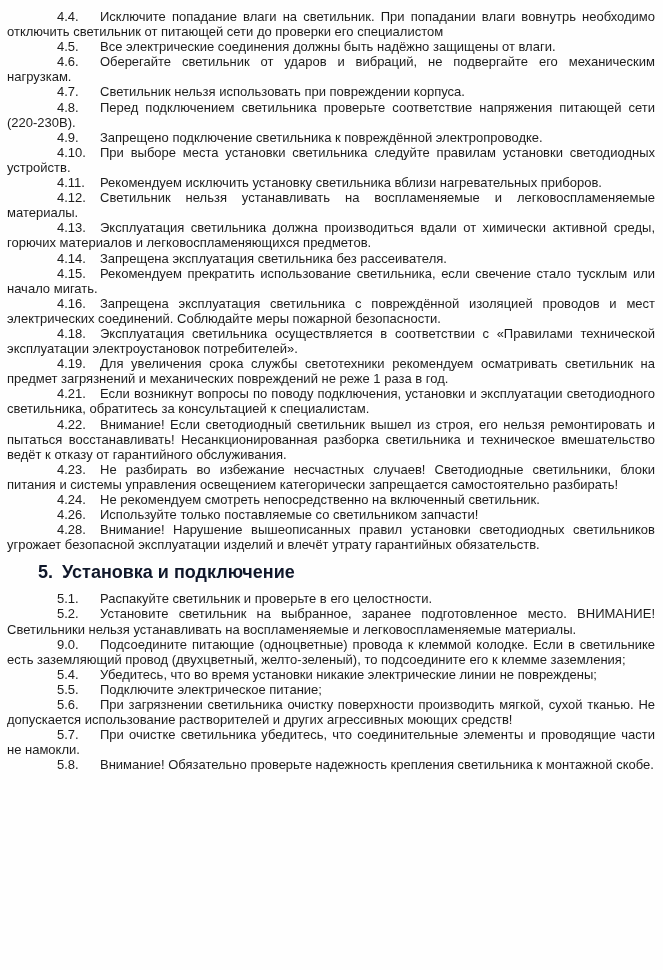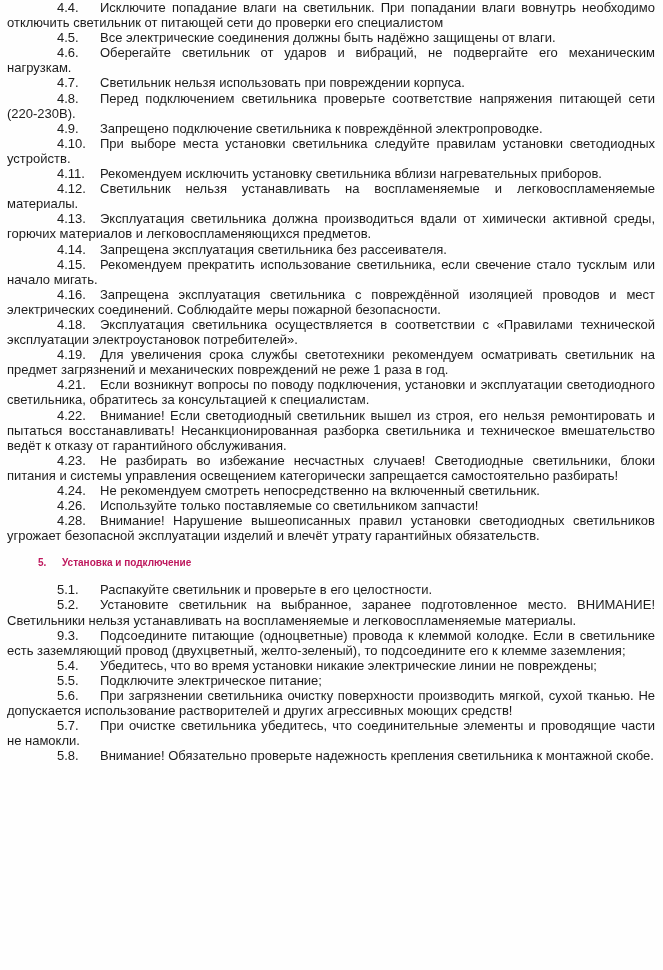--- a/index.html
+++ b/index.html
@@ -4,21 +4,21 @@
 <style>
   html, body { margin: 0; padding: 0; }
   body { background: #ffffff; }
 
   .page {
     position: relative;
     width: 663px;
     height: 970px;
     box-sizing: border-box;
     background: #fefefe;
-    padding: 0 8px 0 7px;
+    padding: 9px 8px 0 7px;
     font-family: "Liberation Sans", "DejaVu Sans", sans-serif;
     font-size: 13px;
     line-height: 15.1px;
     color: #1c1c1c;
     overflow: hidden;
   }
 
   p.clause {
     margin: 0;
     text-align: justify;
@@ -26,26 +26,26 @@
 
   p.clause .num {
     display: inline-block;
     margin-left: 50px;
     width: 43px;
     text-align: left;
     white-space: nowrap;
   }
 
   h2.section-heading {
-    font-size: 10px;
+    font-size: 18px;
     line-height: 18px;
     font-weight: bold;
     margin: 11px 0 10px 0;
     text-align: left;
-    color: #be185d;
+    color: #0f172a;
   }
 
   h2.section-heading .hnum {
     display: inline-block;
     margin-left: 31px;
     width: 24px;
   }
 </style>
 </head>
 <body>
@@ -102,21 +102,21 @@
     </div>
 
   <h2 class="section-heading"><span class="hnum">5.</span><span>Установка и подключение</span></h2>
 
   <div>
 
       <p class="clause"><span class="num">5.1.</span><span>Распакуйте светильник и проверьте в его целостности.</span></p>
 
       <p class="clause"><span class="num">5.2.</span><span>Установите светильник на выбранное, заранее подготовленное место. ВНИМАНИЕ! Светильники нельзя устанавливать на воспламеняемые и легковоспламеняемые материалы.</span></p>
 
-      <p class="clause"><span class="num">9.3.</span><span>Подсоедините питающие (одноцветные) провода к клеммой колодке. Если в светильнике есть заземляющий провод (двухцветный, желто-зеленый), то подсоедините его к клемме заземления;</span></p>
+      <p class="clause"><span class="num">9.0.</span><span>Подсоедините питающие (одноцветные) провода к клеммой колодке. Если в светильнике есть заземляющий провод (двухцветный, желто-зеленый), то подсоедините его к клемме заземления;</span></p>
 
       <p class="clause"><span class="num">5.4.</span><span>Убедитесь, что во время установки никакие электрические линии не повреждены;</span></p>
 
       <p class="clause"><span class="num">5.5.</span><span>Подключите электрическое питание;</span></p>
 
       <p class="clause"><span class="num">5.6.</span><span>При загрязнении светильника очистку поверхности производить мягкой, сухой тканью. Не допускается использование растворителей и других агрессивных моющих средств!</span></p>
 
       <p class="clause"><span class="num">5.7.</span><span>При очистке светильника убедитесь, что соединительные элементы и проводящие части не намокли.</span></p>
 
       <p class="clause"><span class="num">5.8.</span><span>Внимание! Обязательно проверьте надежность крепления светильника к монтажной скобе.</span></p>

